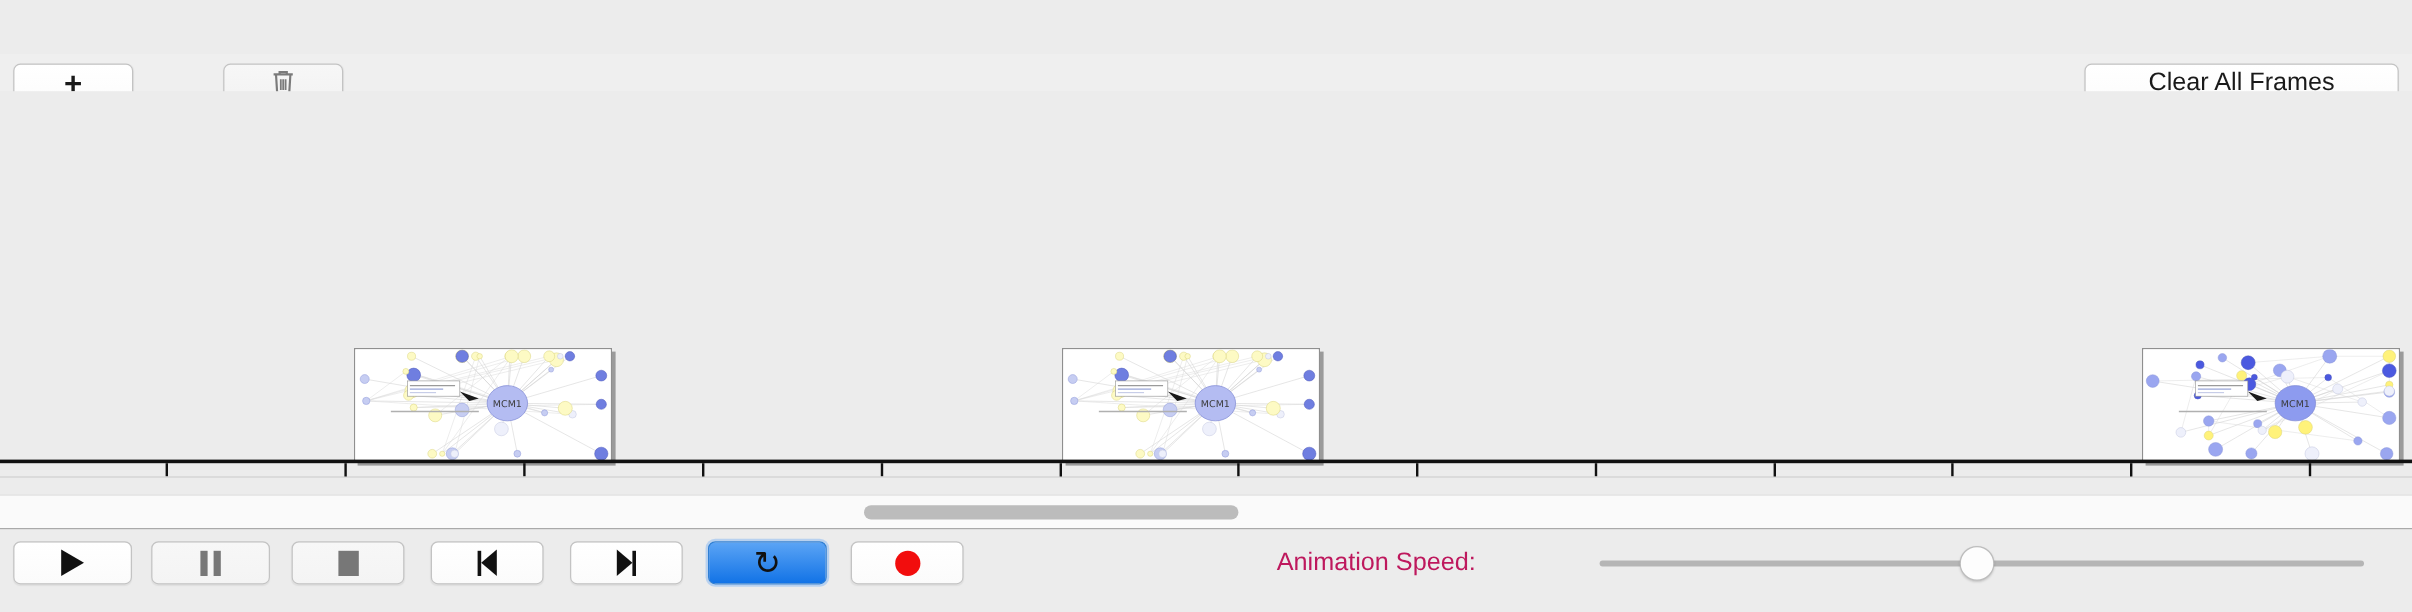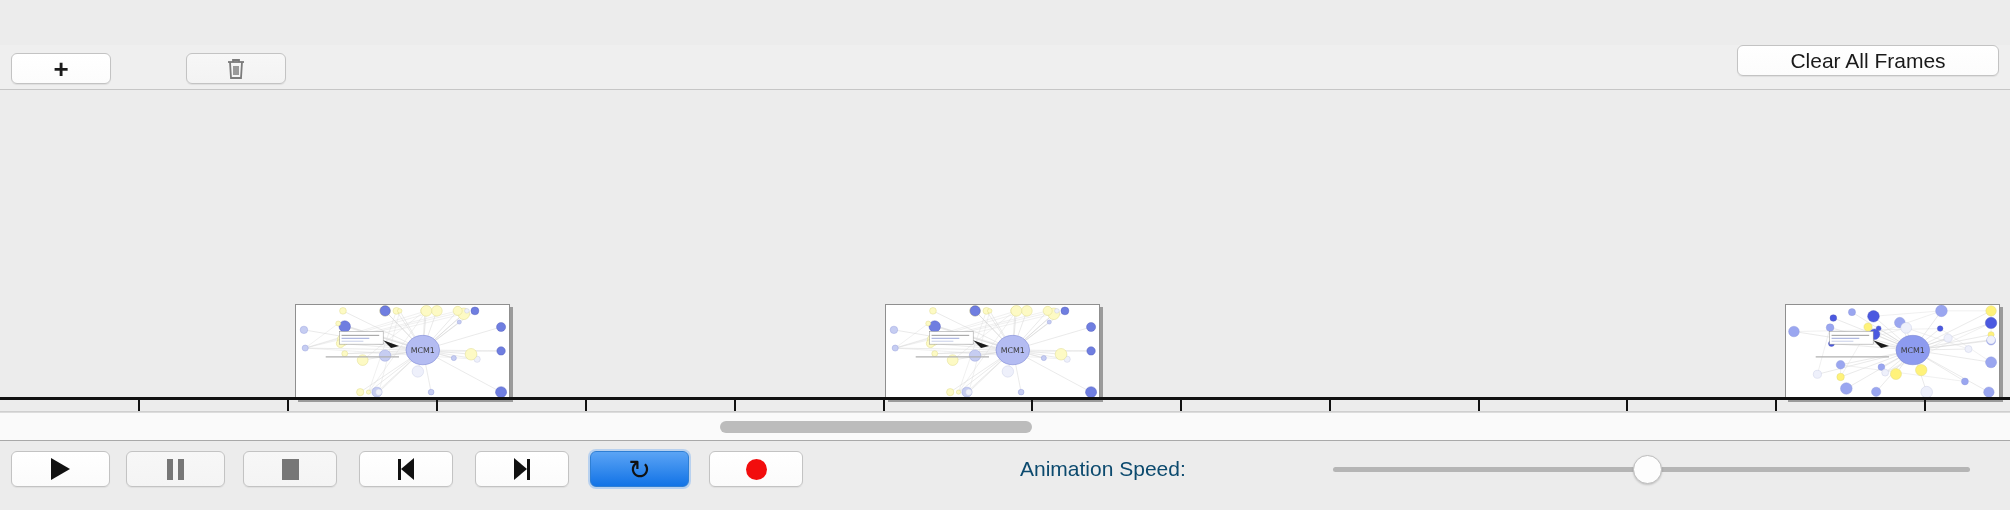--- a/index.html
+++ b/index.html
@@ -65,29 +65,29 @@
     background: linear-gradient(#ffffff, #fcfcfc);
     display: flex; align-items: center; justify-content: center;
     font-size: 19px; color: #1a1a1a;
     box-shadow: 0 1px 1px rgba(0,0,0,0.07);
     cursor: pointer; user-select: none;
   }
   .btn.muted { background: linear-gradient(#f7f7f7,#f3f3f3); color: #7b7b7b; }
 
   #add-frame-btn  { left: 11px;  top: 8px; width: 100px; height: 31px; }
   #delete-frame-btn { left: 186px; top: 8px; width: 100px; height: 31px; }
-  #clear-all-btn  { right: 11px; top: 0; width: 262px; height: 31px;
+  #clear-all-btn  { right: 11px; top: 8px; width: 262px; height: 31px;
                     font-size: 21px; margin-left: 12px; }
 
   .plus-icon { font-size: 26px; font-weight: bold; line-height: 1; }
   .trash-icon svg { display: block; }
 
   
   .timeline {
-    position: absolute; top: 90px; left: 0; width: 2010px; height: 322px;
+    position: absolute; top: 76px; left: 0; width: 2010px; height: 322px;
     background: #ececec;
     border-bottom: 1px solid #cfcfcf;
     overflow: hidden;
   }
 
   
   .frame-thumb {
     position: absolute; top: 214px;
     width: 215px; height: 95px;
     background: #fff;
@@ -165,22 +165,22 @@
   .glyph-next b {
     width: 0; height: 0; border-left: 13px solid #111;
     border-top: 11px solid transparent; border-bottom: 11px solid transparent;
   }
   .glyph-next i { display: block; width: 3px; height: 21px; background: #111; }
   .glyph-loop { font-size: 27px; color: #111; line-height: 1;
                 font-family: "DejaVu Sans", sans-serif; }
   .glyph-record { width: 21px; height: 21px; border-radius: 50%; background: #f20d0d; }
 
   .speed-label {
-    position: absolute; top: 10px; left: 1020px; height: 36px;
-    line-height: 36px; font-size: 21px; color: #0c4a6e; white-space: nowrap;
+    position: absolute; top: 10px; left: 1064px; height: 36px;
+    line-height: 36px; font-size: 21px; color: #be185d; white-space: nowrap;
   }
   .slider {
     position: absolute; top: 10px; left: 1333px; width: 637px; height: 36px;
   }
   .slider-track {
     position: absolute; top: 16px; left: 0; width: 637px; height: 5px;
     background: #b5b5b5; border-radius: 3px;
   }
   .slider-thumb {
     position: absolute; top: 4px; left: 300px;

